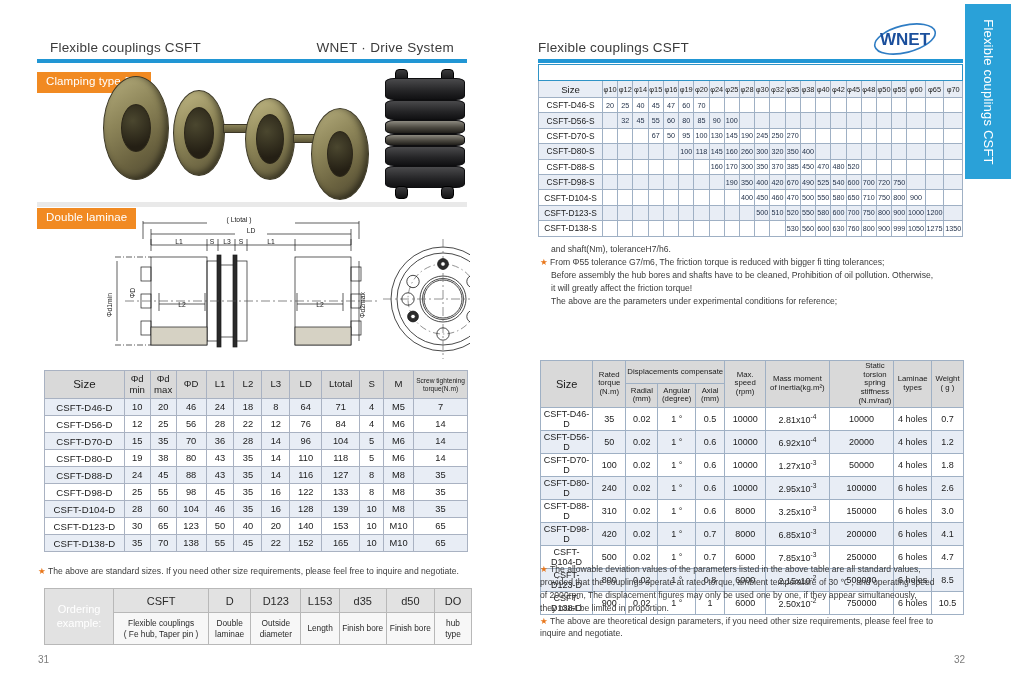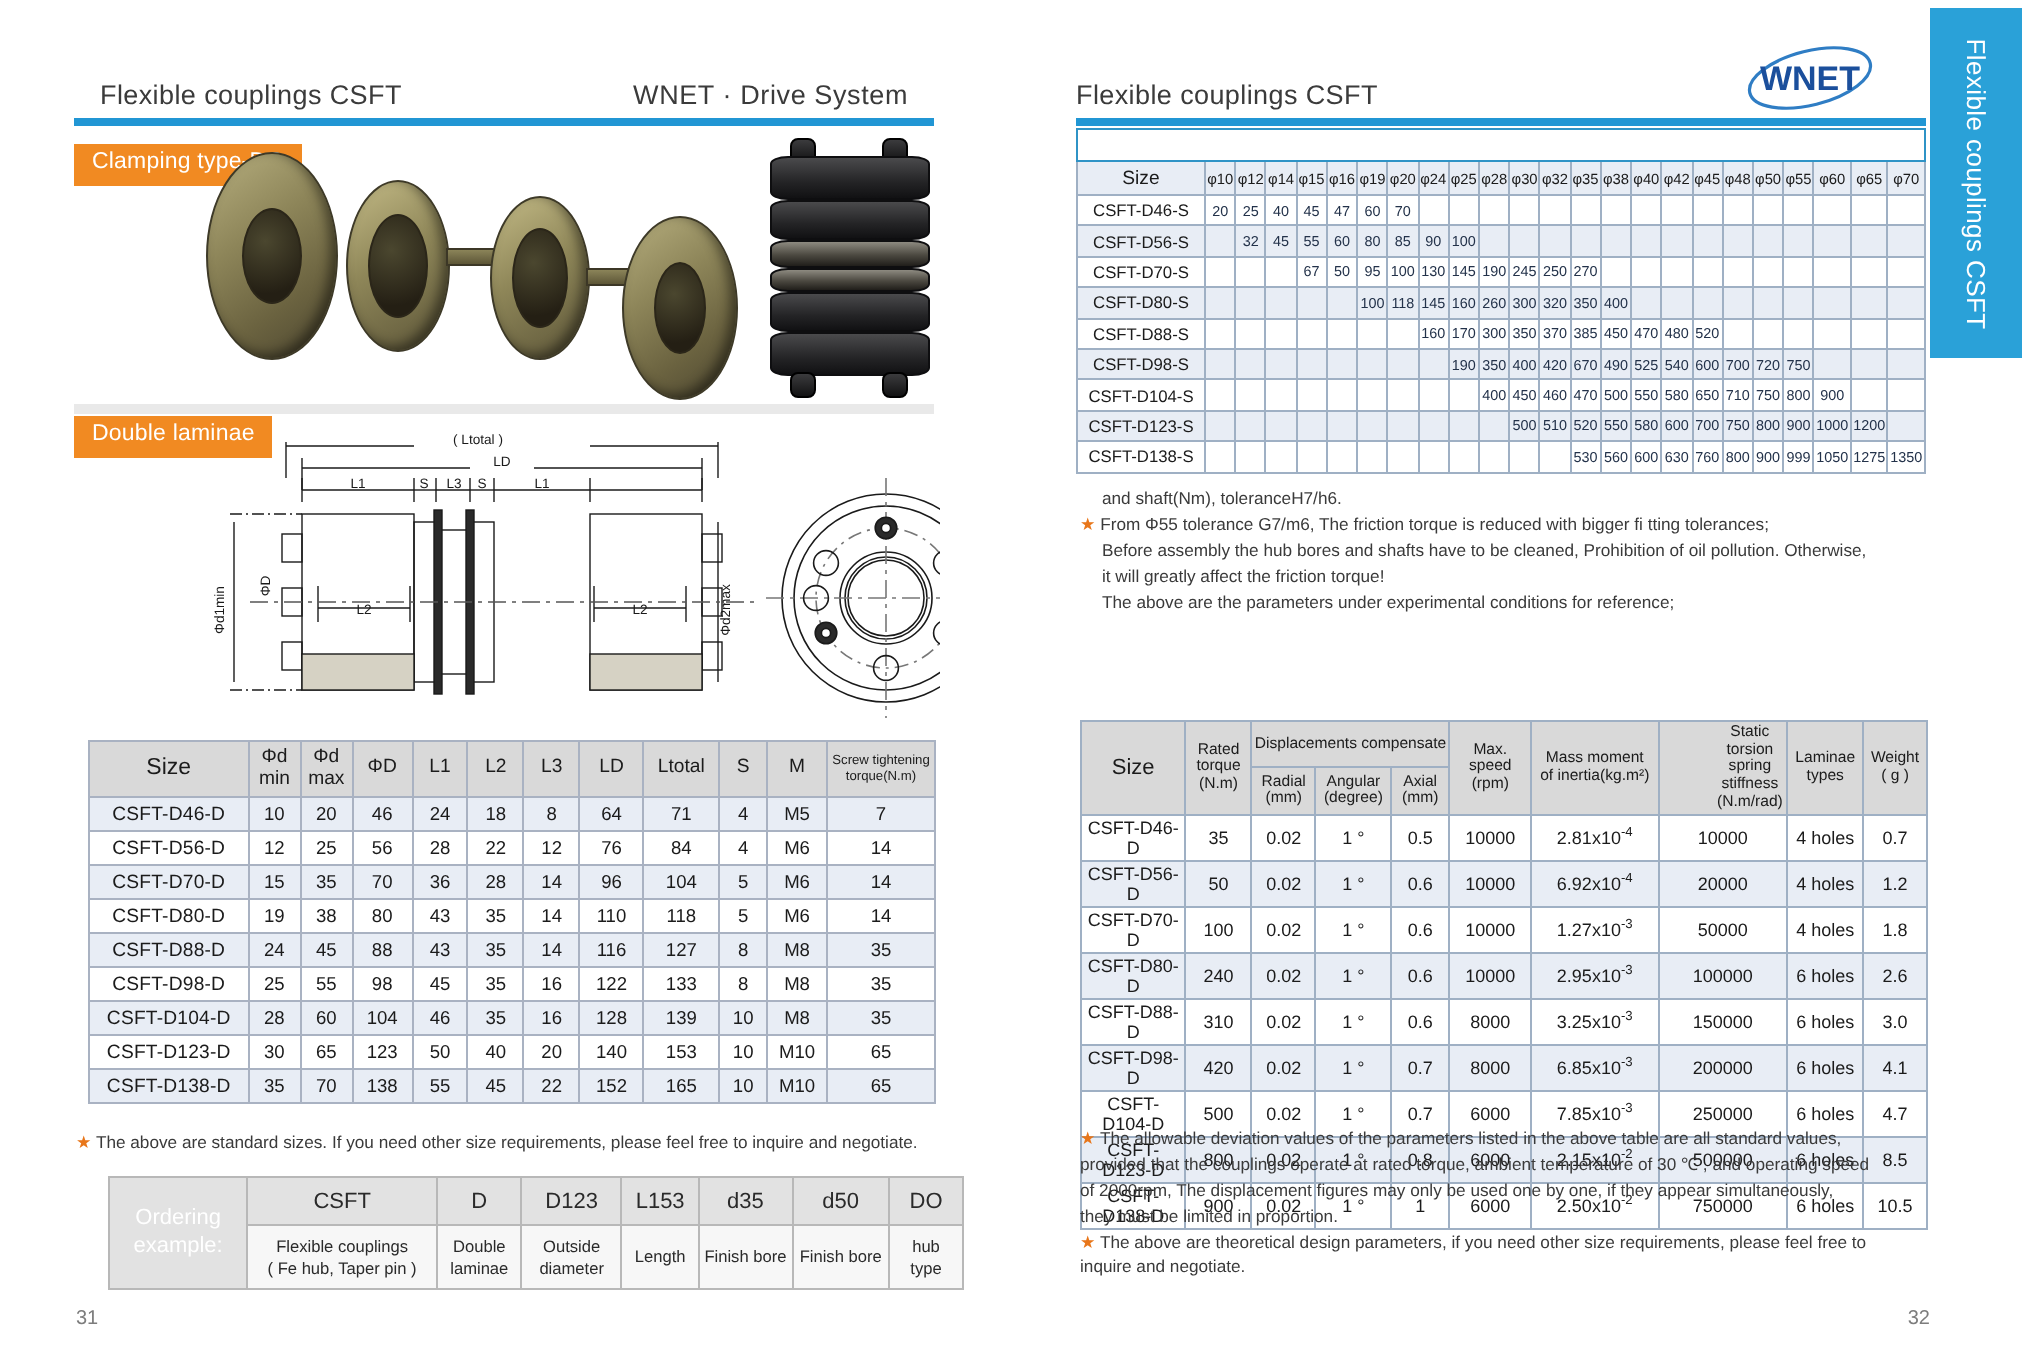--- a/index.html
+++ b/index.html
@@ -126,21 +126,21 @@
   .spec tbody td.name { font-size:9.6px; letter-spacing:.1px; }
 
   .note {
     position:absolute; font-size:8.6px; color:#3a3a3a; line-height:1.5;
   }
   .note .star { color:#e8761a; }
   #note-left { left:38px; top:565px; width:430px; }
 
   
   .order {
-    position:absolute; left:54px; top:588px; width:428px;
+    position:absolute; left:44px; top:588px; width:428px;
   }
   .order td {
     border:1px solid #b8b8b8; text-align:center; font-weight:normal;
     color:#2a2a2a; padding:2px 2px;
   }
   .order td.oe {
     background:#f18a22; color:#ffffff; font-size:11.5px;
     width:78px; line-height:1.25; text-align:center;
   }
   .order tr.top td { background:#e2e2e2; font-size:11px; height:24px; }

